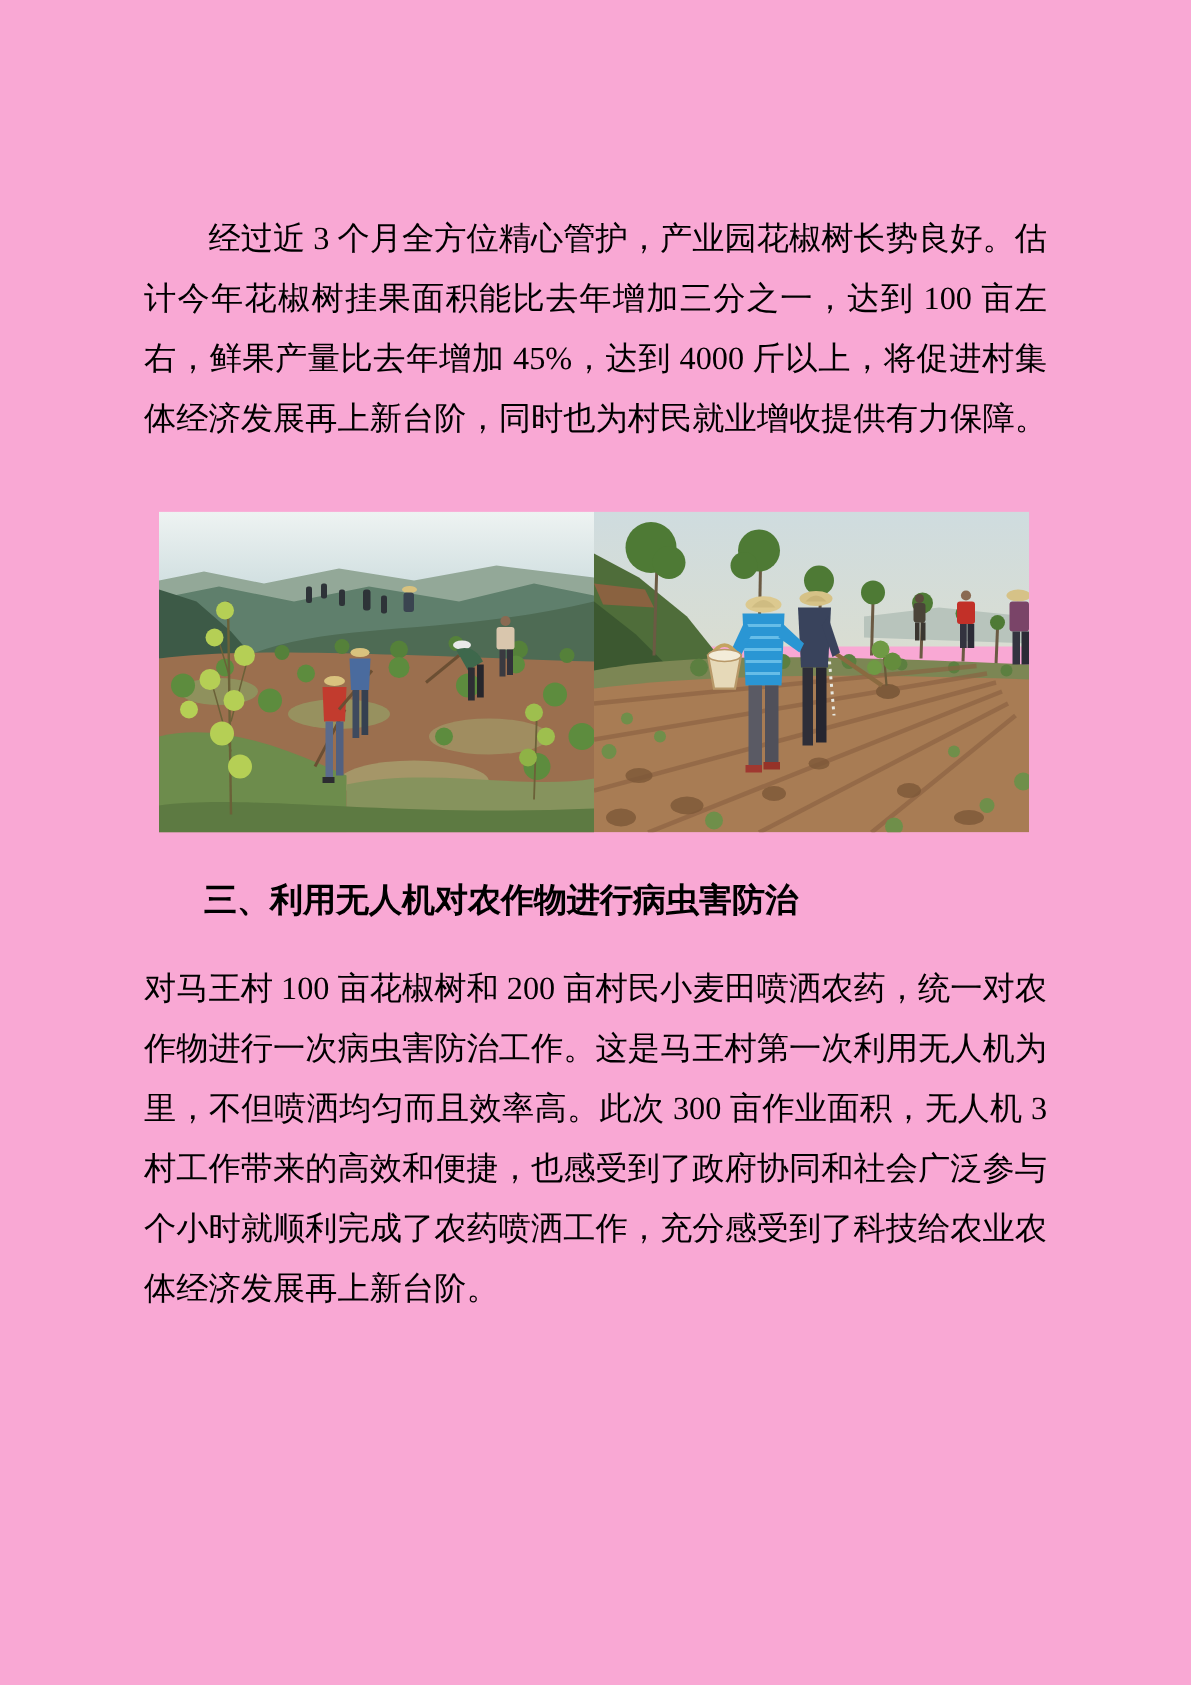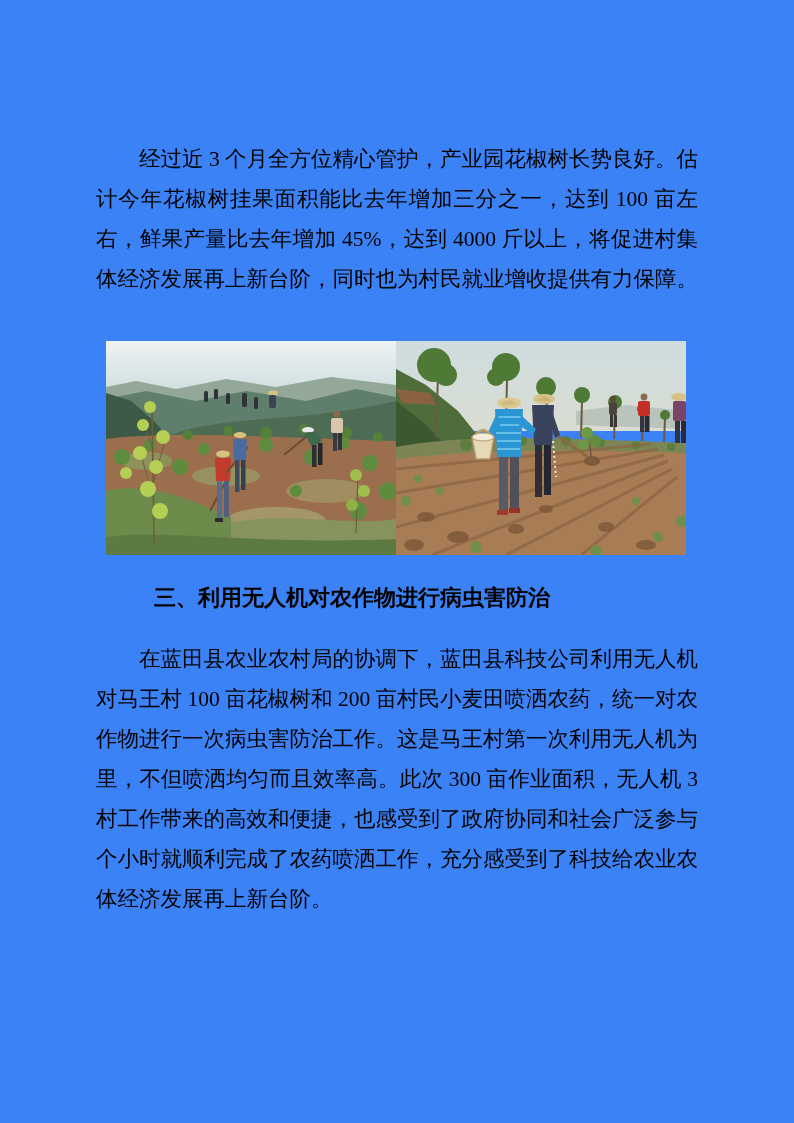--- a/index.html
+++ b/index.html
@@ -1,34 +1,34 @@
 <!DOCTYPE html>
 <html><head>
 <meta charset="utf-8">
 <style>
   * { margin:0; padding:0; box-sizing:border-box; }
   html,body { background:#ffffff; }
   .page {
     position:relative; width:794px; height:1123px; margin:0 auto;
-    background:#3b82f6; color:#000;
+    background:#f9a8d4; color:#000;
     font-family:"Liberation Serif","DejaVu Serif",serif;
     overflow:hidden;
   }
   .para {
     position:absolute; left:96px; width:602px;
     font-size:21.5px; line-height:40px; color:#000;
   }
   #para1 { top:139px; }
   #para2 { top:639px; }
   .line { text-align:justify; text-align-last:justify; }
   .line.first { text-indent:43px; }
   .line.last { text-align-last:left; }
   .heading {
-    position:absolute; left:102px; top:585px; width:602px; padding-left:52px;
-    font-family:Liberation Mono, monospace;
+    position:absolute; left:84px; top:585px; width:602px; padding-left:52px;
+    font-family:Liberation Sans, sans-serif;
     font-weight:bold; font-size:22px; line-height:30px; color:#000;
   }
   .photo-row {
     position:absolute; left:106px; top:341px; width:580px; height:214px;
     display:flex; flex-direction:row; font-size:0;
   }
   .photo { width:290px; height:214px; overflow:hidden; }
   .photo svg { display:block; }
 </style>
 </head>
@@ -304,21 +304,20 @@
           <rect x="279" y="80" width="5" height="22" fill="#33333f"></rect>
           <rect x="285" y="80" width="5" height="22" fill="#2b2b36"></rect>
         </g>
       </svg>
     </div>
   </div>
 
   <div class="heading">三、利用无人机对农作物进行病虫害防治</div>
 
   <div class="para" id="para2">
-      <div class="line first">在蓝田县农业农村局的协调下，蓝田县科技公司利用无人机</div>
       <div class="line">对马王村 100 亩花椒树和 200 亩村民小麦田喷洒农药，统一对农</div>
       <div class="line">作物进行一次病虫害防治工作。这是马王村第一次利用无人机为</div>
       <div class="line">里，不但喷洒均匀而且效率高。此次 300 亩作业面积，无人机 3</div>
       <div class="line">村工作带来的高效和便捷，也感受到了政府协同和社会广泛参与</div>
       <div class="line">个小时就顺利完成了农药喷洒工作，充分感受到了科技给农业农</div>
       <div class="line last">体经济发展再上新台阶。</div>
     </div>
 
 </div>
 

